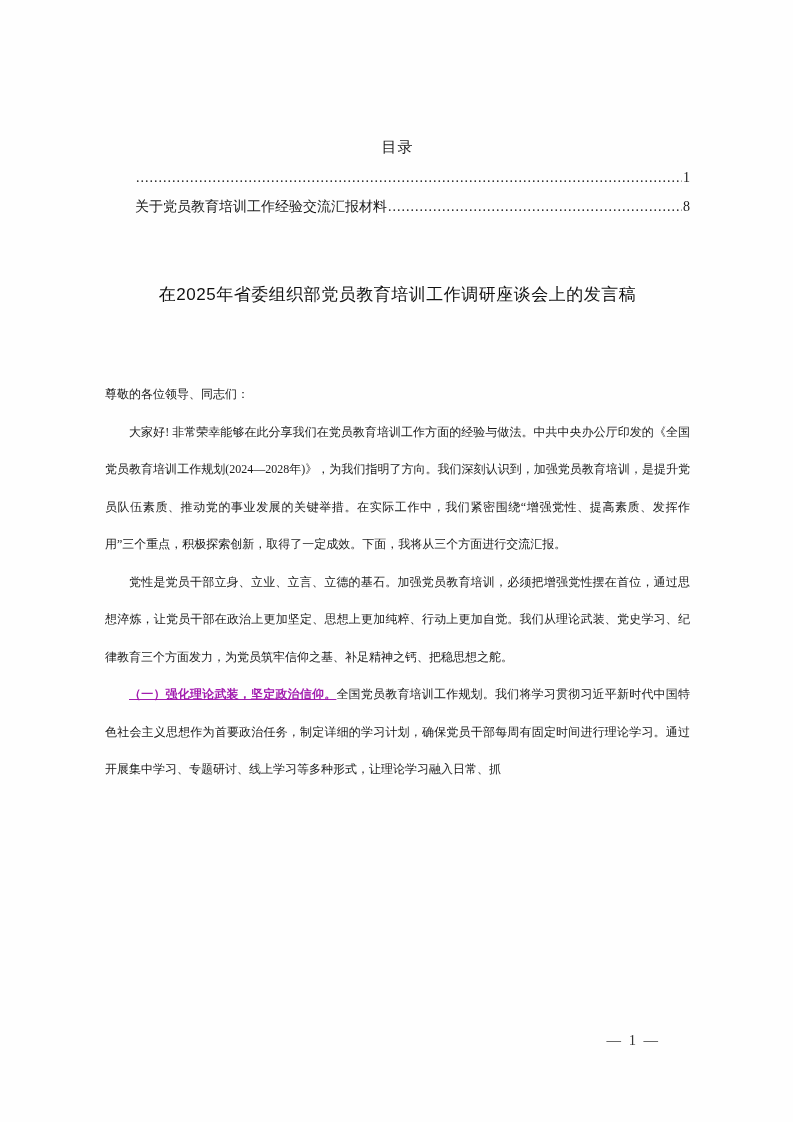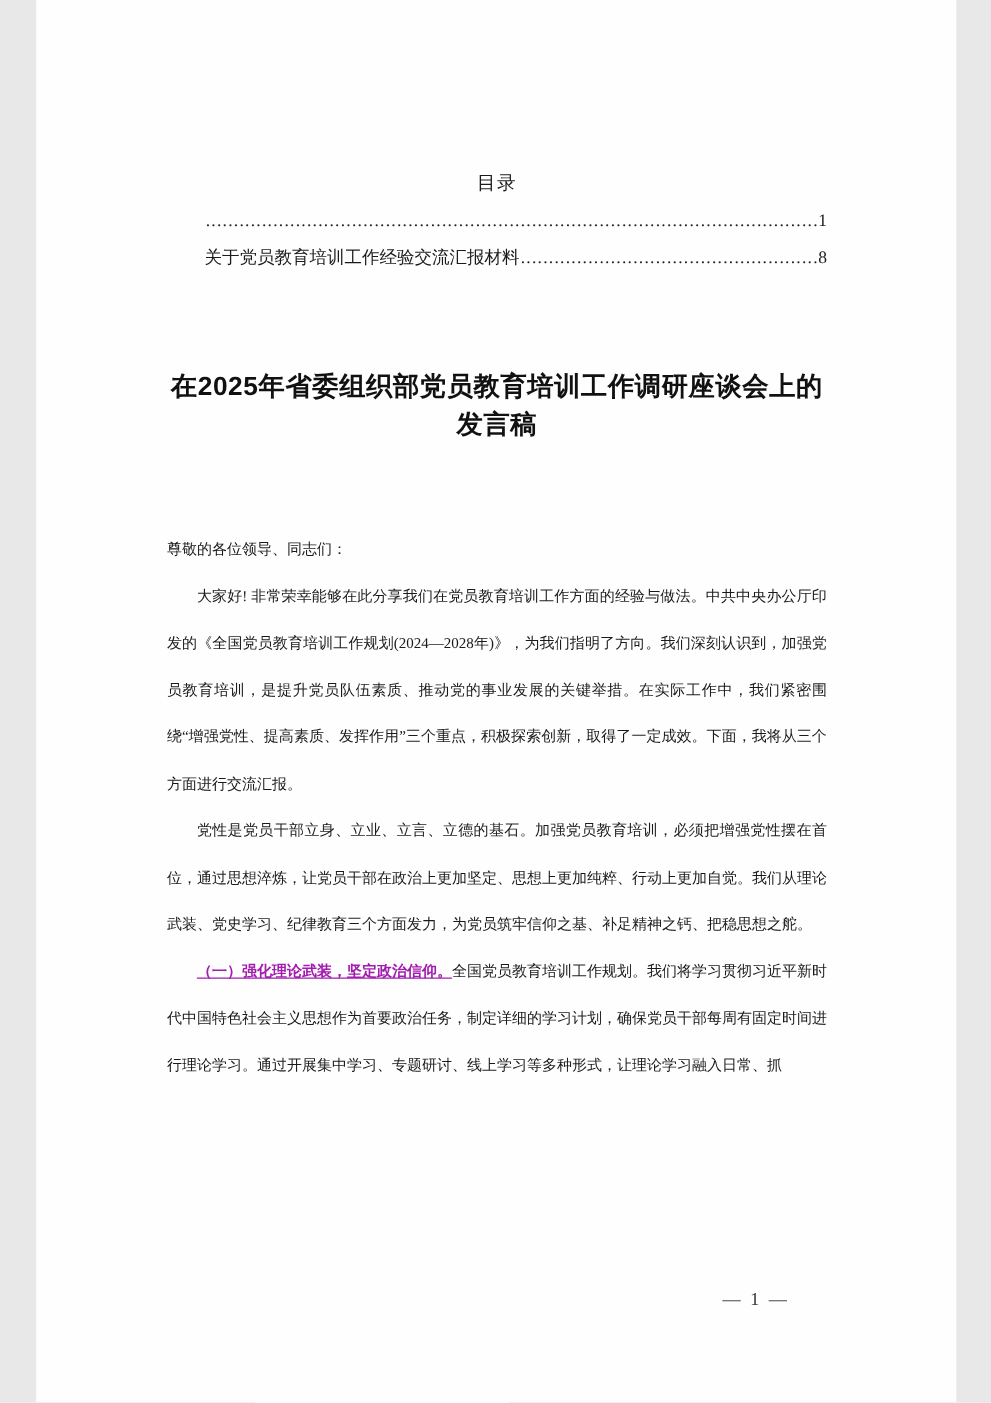--- a/index.html
+++ b/index.html
@@ -1,19 +1,19 @@
 <!DOCTYPE html>
 <html><head>
 <meta charset="utf-8">
 <style>
   * { margin: 0; padding: 0; box-sizing: border-box; }
   html, body { background: #e8e8e8; }
   .page {
     position: relative;
-    width: 736px;
+    width: 793px;
     height: 1122px;
     margin: 0 auto;
     background: #fefefe;
     overflow: hidden;
     font-family: "Liberation Serif", "DejaVu Serif", serif;
     color: #1a1a1a;
   }
   .content {
     position: absolute;
     left: 105px;
@@ -43,25 +43,25 @@
     overflow: hidden;
     white-space: nowrap;
     letter-spacing: 1px;
     color: #222;
     margin: 0 1px;
   }
   .toc-page { flex: 0 0 auto; }
 
   
   .doc-title {
-    margin-top: 74px;
+    margin-top: 59px;
     text-align: center;
     font-family: "Liberation Sans", "DejaVu Sans", sans-serif;
-    font-weight: bold;
-    font-size: 21px;
+    font-weight: normal;
+    font-size: 17px;
     line-height: 30px;
     letter-spacing: 0.5px;
     color: #111;
   }
 
   
   .doc-body {
     margin-top: 66px;
     font-size: 12px;
     line-height: 37.5px;

